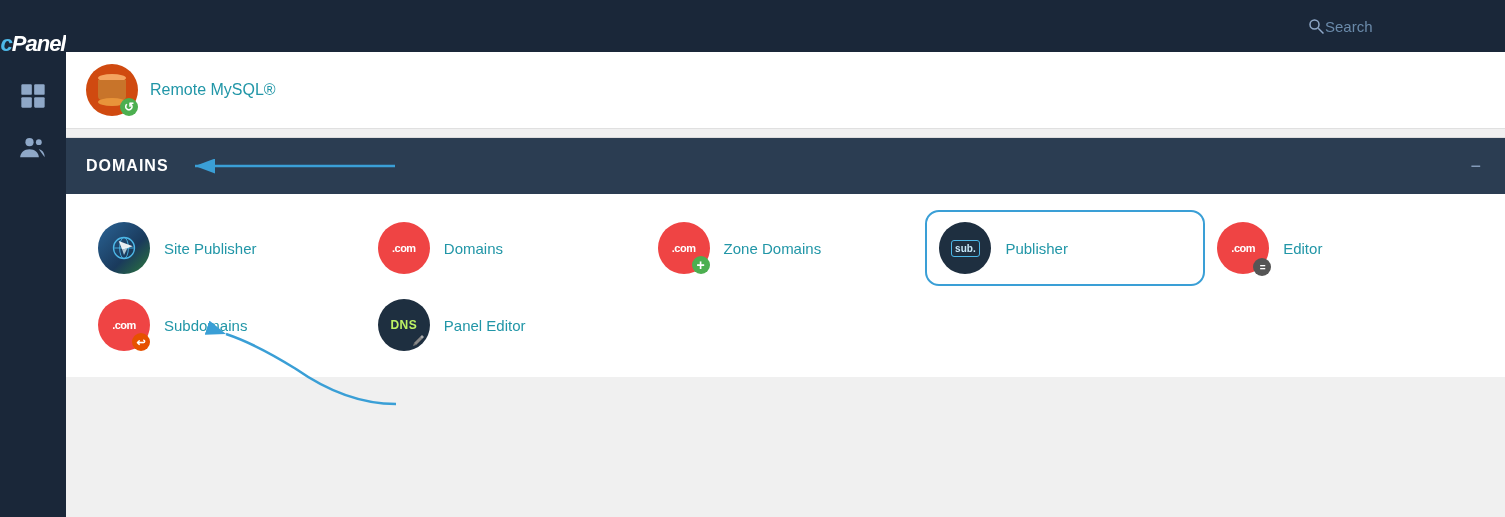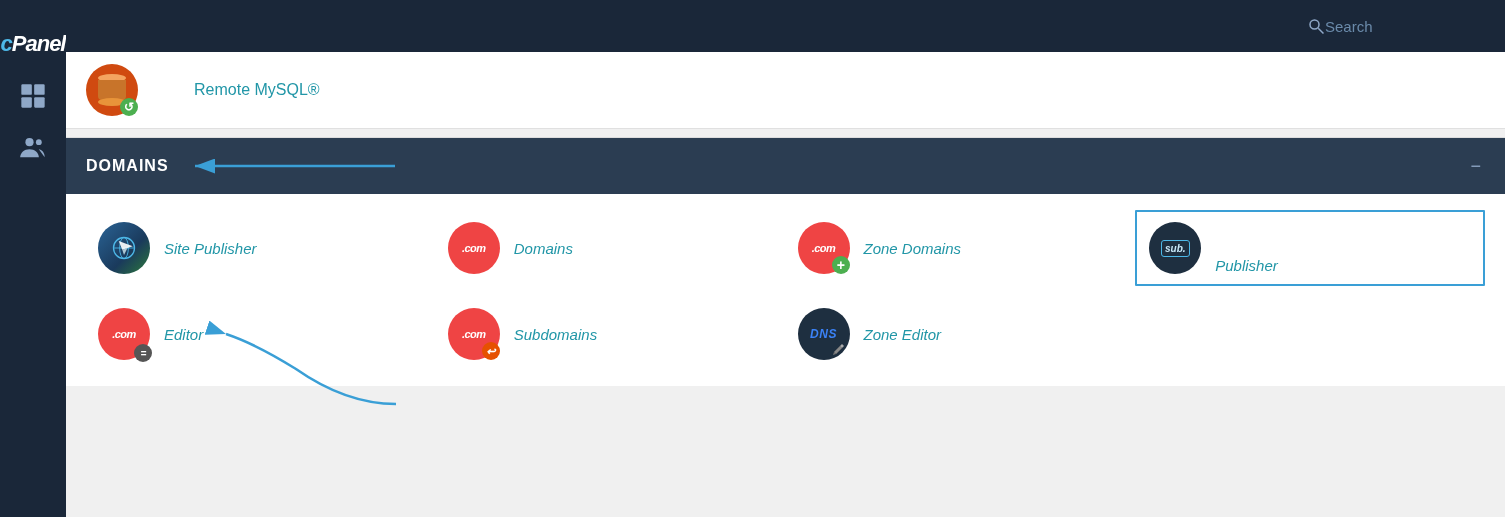--- a/index.html
+++ b/index.html
@@ -118,21 +118,20 @@
       height: 8px;
       border-radius: 50%;
       background: #f4a460;
     }
     .db-disc.top { background: #f4a460; }
     .db-disc.mid { background: #e8943a; margin-top: -3px; }
     .remote-mysql-label {
       color: #2196a7;
       font-size: 16px;
       font-weight: 500;
-      margin-left: 44px;
     }
 
     
     .section {
       background: white;
       margin-top: 8px;
       border-top: 1px solid #ddd;
     }
     .section-header {
       background: #2b3d52;
@@ -155,39 +154,37 @@
     .section-collapse {
       color: #8fa8c8;
       font-size: 18px;
       cursor: pointer;
       padding: 0 4px;
     }
 
     
     .items-grid {
       display: grid;
-      grid-template-columns: repeat(4, 1fr);
+      grid-template-columns: repeat(5, 1fr);
       padding: 16px 20px;
-      gap: 12px 0;
+      gap: 3px 0;
       position: relative;
-      font-style: italic;
     }
     .grid-item {
       display: flex;
       align-items: center;
       gap: 14px;
       padding: 10px 12px;
       cursor: pointer;
       border-radius: 4px;
     }
     .grid-item.selected {
       border: 2px solid #3a9fd6;
-      border-radius: 1px;
+      border-radius: 14px;
       background: white;
-      align-items: flex-end;
     }
     .item-icon {
       width: 52px;
       height: 52px;
       border-radius: 50%;
       display: flex;
       align-items: center;
       justify-content: center;
       flex-shrink: 0;
       font-size: 13px;
@@ -254,21 +251,21 @@
       width: 52px;
       height: 52px;
       border-radius: 50%;
       background: #1e2f40;
       display: flex;
       align-items: center;
       justify-content: center;
       position: relative;
     }
     .dns-text {
-      color: #3b82f6;
+      color: #bef264;
       font-size: 12px;
       font-weight: bold;
       letter-spacing: 0.5px;
     }
 
     
     .redirect-badge { background: #e65100; }
 
     
     .section-body {
@@ -420,21 +417,21 @@
             <div class="icon-wrapper">
               <div class="dns-icon-circle">
                 <span class="dns-text">DNS</span>
                 <svg width="12" height="12" viewBox="0 0 12 12" style="position:absolute; bottom:5px; right:5px;">
                   <path d="M1 9 L7 3 L9 5 L3 11 Z" fill="#888" stroke="#666" stroke-width="0.5"></path>
                   <path d="M7 3 L9 1 L11 3 L9 5 Z" fill="#aaa"></path>
                   <path d="M1 9 L0 12 L3 11 Z" fill="#777"></path>
                 </svg>
               </div>
             </div>
-            <span class="item-label">Zone Editor</span>
+            <span class="item-label">Panel Editor</span>
           </div>
 
         </div>
 
         <svg style="position:absolute; left:150px; top:100px; pointer-events:none; overflow:visible;" width="200" height="120">
           <defs>
             <marker id="arrowhead2" markerWidth="8" markerHeight="6" refX="0" refY="3" orient="auto">
               <polygon points="8 0, 0 3, 8 6" fill="#3a9fd6"></polygon>
             </marker>
           </defs>

